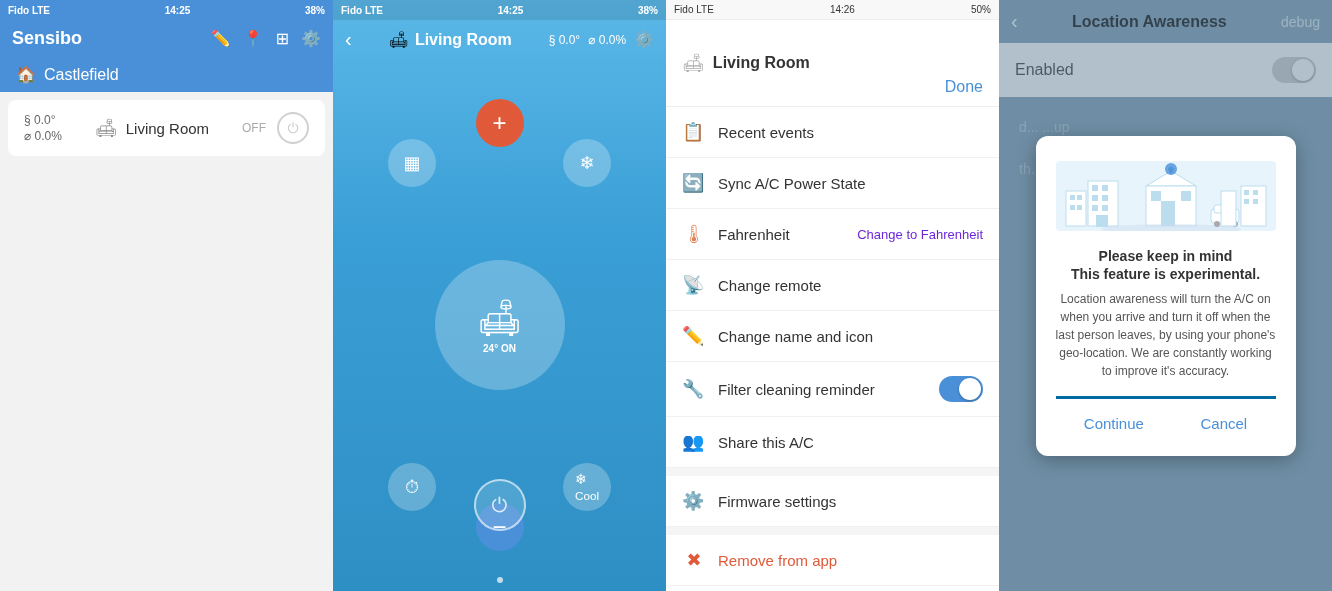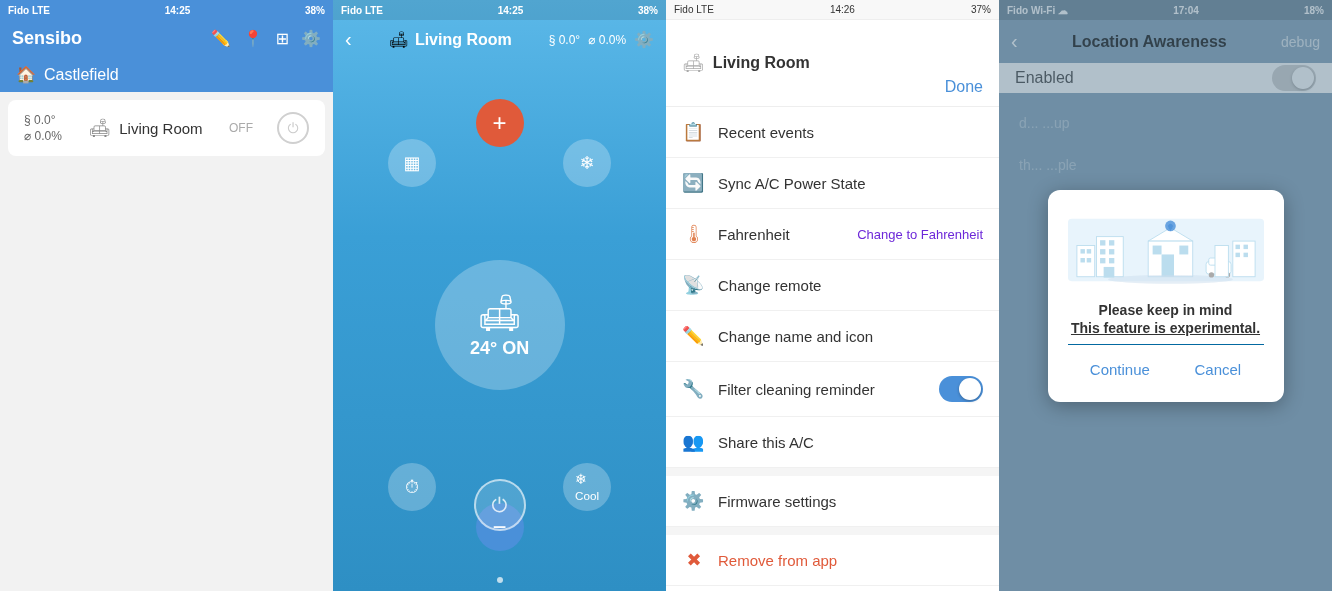--- a/index.html
+++ b/index.html
@@ -16,38 +16,38 @@
     .location-bar { background: #4a90d9; padding: 8px 16px; display: flex; align-items: center; gap: 8px; }
     .location-icon { color: white; font-size: 16px; }
     .location-name { color: white; font-size: 16px; font-weight: 500; }
     .device-row { background: white; margin: 8px; border-radius: 8px; padding: 12px 16px; display: flex; align-items: center; justify-content: space-between; }
     .device-info-left { display: flex; flex-direction: column; gap: 2px; }
     .device-temp { font-size: 12px; color: #666; }
     .device-humidity { font-size: 12px; color: #666; }
     .device-center { display: flex; align-items: center; gap: 8px; }
     .device-icon { font-size: 18px; color: #888; }
     .device-name { font-size: 15px; color: #333; font-weight: 500; }
-    .device-right { display: flex; align-items: center; gap: 24px; }
+    .device-right { display: flex; align-items: center; gap: 11px; }
     .device-off { font-size: 12px; color: #aaa; }
     .power-btn { width: 32px; height: 32px; border-radius: 50%; border: 2px solid #d0d0d0; background: white; display: flex; align-items: center; justify-content: center; color: #ccc; cursor: pointer; font-size: 14px; }
 
     
     .panel2 { width: 333px; height: 591px; background: linear-gradient(180deg, #5bb8e8 0%, #3a9fd6 40%, #2e8fc4 100%); display: flex; flex-direction: column; position: relative; overflow: hidden; }
     .panel2-status { height: 20px; background: rgba(0,0,0,0.1); display: flex; align-items: center; justify-content: space-between; padding: 0 8px; }
     .panel2-header { padding: 8px 12px; display: flex; align-items: center; justify-content: space-between; }
     .back-btn { color: white; font-size: 20px; cursor: pointer; }
     .panel2-title-area { display: flex; align-items: center; gap: 6px; }
     .panel2-title { color: white; font-size: 16px; font-weight: 600; }
     .panel2-stats { display: flex; gap: 8px; align-items: center; }
     .stat-item { color: white; font-size: 12px; }
     .gear-icon { color: white; font-size: 16px; cursor: pointer; }
     .ac-control-area { flex: 1; display: flex; align-items: center; justify-content: center; position: relative; }
     .center-circle { width: 130px; height: 130px; border-radius: 50%; background: rgba(255,255,255,0.25); display: flex; flex-direction: column; align-items: center; justify-content: center; position: absolute; }
     .sofa-icon { font-size: 36px; color: white; }
-    .ac-status-text { color: white; font-size: 18px; font-weight: 600; margin-top: 4px; }
+    .ac-status-text { color: white; font-size: 10px; font-weight: 600; margin-top: 4px; }
     .ctrl-btn { width: 48px; height: 48px; border-radius: 50%; background: rgba(255,255,255,0.25); display: flex; align-items: center; justify-content: center; cursor: pointer; position: absolute; }
     .ctrl-btn-icon { color: white; font-size: 18px; }
     .add-btn { width: 48px; height: 48px; border-radius: 50%; background: #e05a3a; display: flex; align-items: center; justify-content: center; cursor: pointer; position: absolute; top: 40px; left: 50%; transform: translateX(-50%); }
     .minus-btn { width: 48px; height: 48px; border-radius: 50%; background: #4a90d9; display: flex; align-items: center; justify-content: center; cursor: pointer; position: absolute; bottom: 40px; left: 50%; transform: translateX(-50%); }
     .left-top-btn { top: 80px; left: 55px; }
     .left-bot-btn { bottom: 80px; left: 55px; }
     .right-top-btn { top: 80px; right: 55px; }
     .right-bot-btn { bottom: 80px; right: 55px; }
     .power-bottom { width: 52px; height: 52px; border-radius: 50%; border: 2px solid rgba(255,255,255,0.6); background: rgba(255,255,255,0.15); display: flex; align-items: center; justify-content: center; cursor: pointer; position: absolute; bottom: 20px; left: 50%; transform: translateX(-50%); }
     .dot-indicator { width: 6px; height: 6px; border-radius: 50%; background: rgba(255,255,255,0.7); position: absolute; bottom: 8px; left: 50%; transform: translateX(-50%); }
@@ -71,35 +71,35 @@
     .menu-item-danger .menu-item-icon { color: #e05a3a; }
     .menu-item-danger .menu-item-label { color: #e05a3a; }
 
     
     .panel4 { width: 333px; height: 591px; background: #7a9bb5; display: flex; flex-direction: column; position: relative; }
     .panel4-status { height: 20px; background: rgba(0,0,0,0.2); display: flex; align-items: center; justify-content: space-between; padding: 0 8px; }
     .panel4-header { padding: 10px 12px; display: flex; align-items: center; justify-content: space-between; }
     .panel4-back { color: white; font-size: 20px; cursor: pointer; }
     .panel4-title { color: #000000; font-size: 16px; font-weight: 600; }
     .panel4-debug { color: rgba(255,255,255,0.7); font-size: 14px; cursor: pointer; }
-    .enabled-row { background: white; margin: 0 0 0 0; padding: 2px 16px; display: flex; align-items: center; justify-content: space-between; }
+    .enabled-row { background: white; margin: 0 0 0 0; padding: 14px 16px; display: flex; align-items: center; justify-content: space-between; }
     .enabled-label { font-size: 16px; color: #333; }
     .enabled-toggle { width: 44px; height: 26px; border-radius: 13px; background: #ccc; position: relative; cursor: pointer; }
     .enabled-knob { width: 22px; height: 22px; border-radius: 50%; background: white; position: absolute; top: 2px; right: 2px; box-shadow: 0 1px 3px rgba(0,0,0,0.3); }
     .panel4-bg-content { flex: 1; padding: 20px; opacity: 0.4; }
     .panel4-bg-text { color: white; font-size: 14px; line-height: 1.5; }
 
     
     .modal-overlay { position: absolute; top: 0; left: 0; right: 0; bottom: 0; background: rgba(100,130,150,0.5); display: flex; align-items: center; justify-content: center; z-index: 10; }
-    .modal-box { background: white; border-radius: 12px; padding: 20px; width: 236px; box-shadow: 0 4px 20px rgba(0,0,0,0.3); }
+    .modal-box { background: white; border-radius: 12px; padding: 20px; width: 260px; box-shadow: 0 4px 20px rgba(0,0,0,0.3); }
     .modal-illustration { width: 100%; height: 80px; margin-bottom: 12px; display: flex; align-items: center; justify-content: center; }
     .modal-title { font-size: 14px; font-weight: 700; color: #333; text-align: center; margin-bottom: 2px; }
-    .modal-subtitle { font-size: 14px; font-weight: 700; color: #333; text-align: center; margin-bottom: 8px; text-decoration: underline; }
+    .modal-subtitle { font-size: 14px; font-weight: 700; color: #333; text-align: center; margin-bottom: 8px; }
     .modal-body { font-size: 12px; color: #555; text-align: center; line-height: 1.5; margin-bottom: 16px; }
-    .modal-actions { display: flex; justify-content: space-around; border-top: 1px solid #0369a1; padding-top: 12px; }
+    .modal-actions { display: flex; justify-content: space-around; border-top: 3px solid #0369a1; padding-top: 12px; }
     .modal-btn { font-size: 15px; font-weight: 500; color: #4a90d9; cursor: pointer; padding: 4px 16px; }
 
     .status-bar-p4 { font-size: 10px; color: white; font-weight: 600; }
   </style>
 </head>
 <body>
 
 <div class="panel1">
   <div class="status-bar">
     <span class="status-bar-text">Fido LTE</span>
@@ -180,21 +180,21 @@
       <span style="color:rgba(255,255,255,0.8);font-size:20px;">⏻</span>
     </div>
     <div class="dot-indicator"></div>
   </div>
 </div>
 
 <div class="panel3">
   <div class="panel3-status">
     <span style="font-size:10px;color:#333;">Fido LTE</span>
     <span style="font-size:10px;color:#333;">14:26</span>
-    <span style="font-size:10px;color:#333;">37%</span>
+    <span style="font-size:10px;color:#333;">50%</span>
   </div>
   <div class="panel3-header">
     <div class="panel3-title-area">
       <span style="font-size:18px;color:#aaa;">🛋</span>
       <span class="panel3-title">Living Room</span>
     </div>
     <span class="done-btn">Done</span>
   </div>
   <div class="menu-list">
 
@@ -263,25 +263,20 @@
     <div class="menu-item menu-item-danger">
       <div class="menu-item-left">
         <span class="menu-item-icon" style="color:#e05a3a;">✖</span>
         <span class="menu-item-label" style="color:#e05a3a;">Remove from app</span>
       </div>
     </div>
   </div>
 </div>
 
 <div class="panel4">
-  <div class="panel4-status">
-    <span class="status-bar-p4">Fido Wi-Fi ☁</span>
-    <span class="status-bar-p4">17:04</span>
-    <span class="status-bar-p4">18%</span>
-  </div>
   <div class="panel4-header">
     <span class="panel4-back">‹</span>
     <span class="panel4-title">Location Awareness</span>
     <span class="panel4-debug">debug</span>
   </div>
   <div class="enabled-row">
     <span class="enabled-label">Enabled</span>
     <div class="enabled-toggle">
       <div class="enabled-knob"></div>
     </div>
@@ -331,19 +326,20 @@
           <rect x="165" y="30" width="15" height="35" fill="white" stroke="#bde" stroke-width="1"></rect>
           <rect x="185" y="25" width="25" height="40" fill="white" stroke="#bde" stroke-width="1"></rect>
           <rect x="188" y="29" width="5" height="5" fill="#bde"></rect>
           <rect x="197" y="29" width="5" height="5" fill="#bde"></rect>
           <rect x="188" y="38" width="5" height="5" fill="#bde"></rect>
           <rect x="197" y="38" width="5" height="5" fill="#bde"></rect>
         </svg>
       </div>
       <div class="modal-title">Please keep in mind</div>
       <div class="modal-subtitle">This feature is experimental.</div>
+      <div class="modal-body">Location awareness will turn the A/C on when you arrive and turn it off when the last person leaves, by using your phone's geo-location. We are constantly working to improve it's accuracy.</div>
       <div class="modal-actions">
         <span class="modal-btn">Continue</span>
         <span class="modal-btn">Cancel</span>
       </div>
     </div>
   </div>
 </div>
 
 </body></html>

